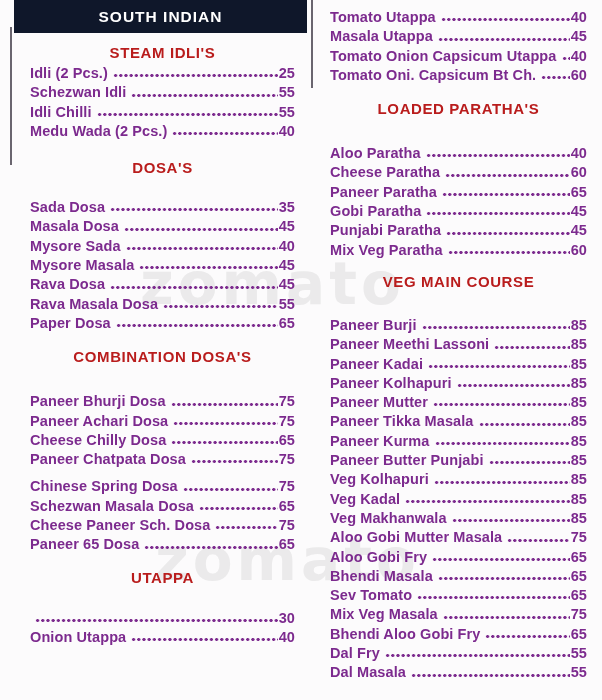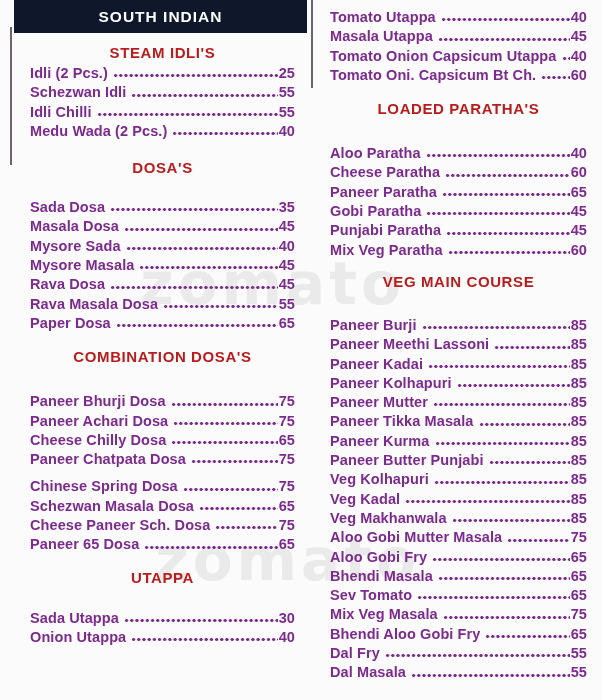--- a/index.html
+++ b/index.html
@@ -222,21 +222,20 @@
               <span class="iname">Paneer 65 Dosa</span>
               <span class="leader"></span>
               <span class="iprice">65</span>
             </div>
           </div>
         </div>
         <div class="section s4">
           <div class="sec-h">UTAPPA</div>
           <div class="items">
             <div class="row">
-              <span class="iname">Sada Utappa</span>
               <span class="leader"></span>
               <span class="iprice">30</span>
             </div>
             <div class="row">
               <span class="iname">Onion Utappa</span>
               <span class="leader"></span>
               <span class="iprice">40</span>
             </div>
           </div>
         </div>

